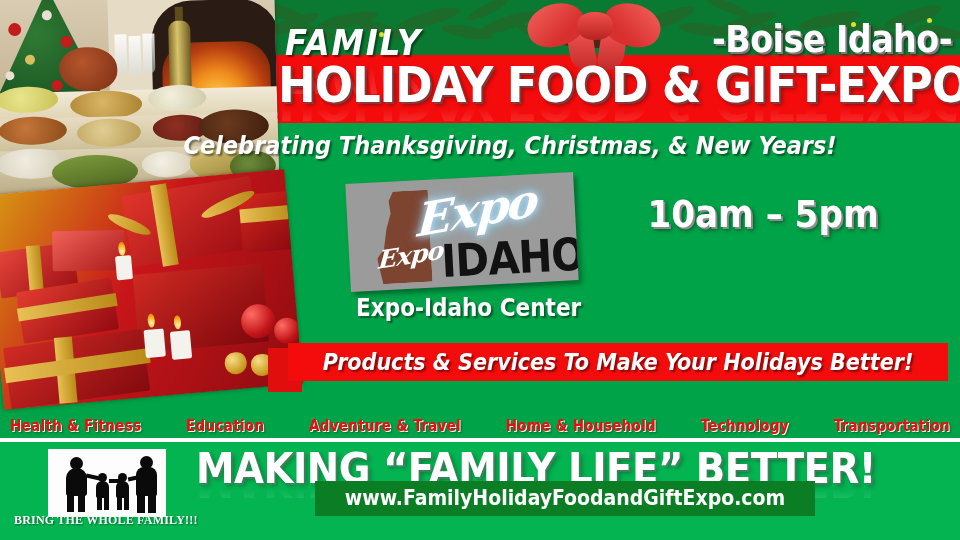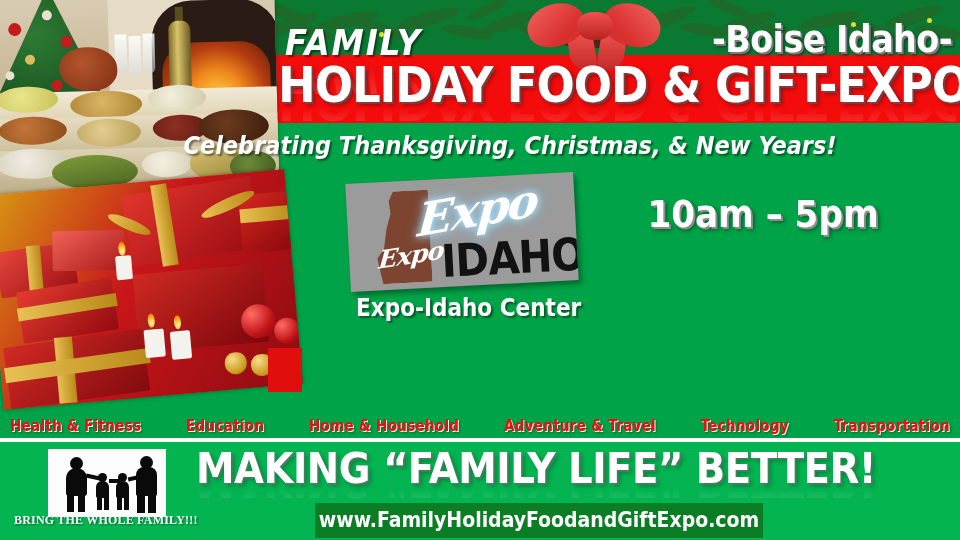--- a/index.html
+++ b/index.html
@@ -227,21 +227,21 @@
     mask-image:linear-gradient(to top,transparent 8%,rgba(0,0,0,.8) 90%);
     z-index:7;
   }
   .bring{
     position:absolute;left:14px;top:513px;
     font-size:12px;font-weight:bold;color:#fff;
     font-family:Liberation Serif, serif;
     letter-spacing:.2px;text-shadow:1px 1px 2px rgba(0,0,0,.45);z-index:9;
   }
   .urlbox{
-    position:absolute;left:315px;top:503px;width:448px;height:35px;
+    position:absolute;left:315px;top:481px;width:500px;height:35px;
     background:#0B7D25;z-index:9;
   }
   .urlbox span{
     display:block;text-align:center;line-height:35px;
     font-size:21px;font-weight:bold;color:#fff;
     font-family:"DejaVu Sans Condensed","Liberation Sans",sans-serif;
   }
 </style>
 </head>
 <body>
@@ -369,26 +369,29 @@
     <div class="logo-expo2">Expo</div>
     <div class="logo-idaho">IDAHO</div>
   </div>
 
   <div class="venue">Expo-Idaho Center</div>
 
   <div class="dates">
     <div>10am – 5pm</div>
   </div>
 
+  <div class="redbar">
+    <span>Products &amp; Services To Make Your Holidays Better!</span>
+  </div>
 
   <div class="cats">
     <div class="cat">Health &amp; Fitness</div>
     <div class="cat">Education</div>
+    <div class="cat">Adventure &amp; Travel</div>
     <div class="cat">Home &amp; Household</div>
-    <div class="cat">Adventure &amp; Travel</div>
     <div class="cat">Technology</div>
     <div class="cat">Transportation</div>
   </div>
 
   <div class="fam-photo">
     <div class="sil" style="left:22px;top:8px;width:13px;height:13px;border-radius:50%;"></div>
     <div class="sil" style="left:18px;top:19px;width:21px;height:28px;border-radius:10px 10px 3px 3px;"></div>
     <div class="sil" style="left:19px;top:45px;width:7px;height:18px;"></div>
     <div class="sil" style="left:30px;top:45px;width:7px;height:18px;"></div>
     <div class="sil" style="left:38px;top:26px;width:14px;height:4px;transform:rotate(12deg);"></div>

